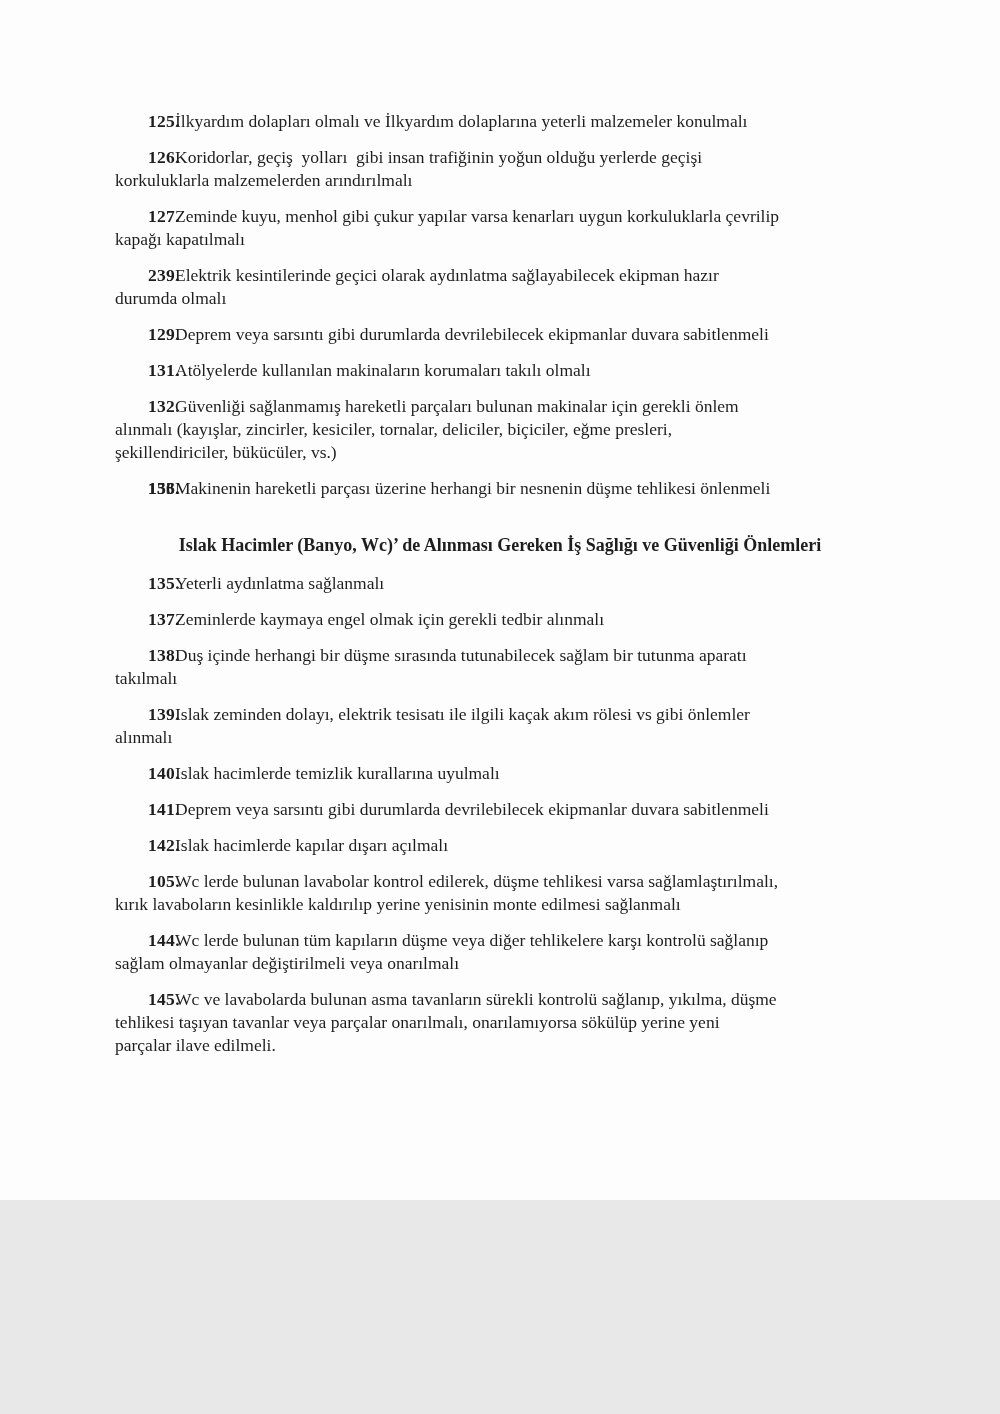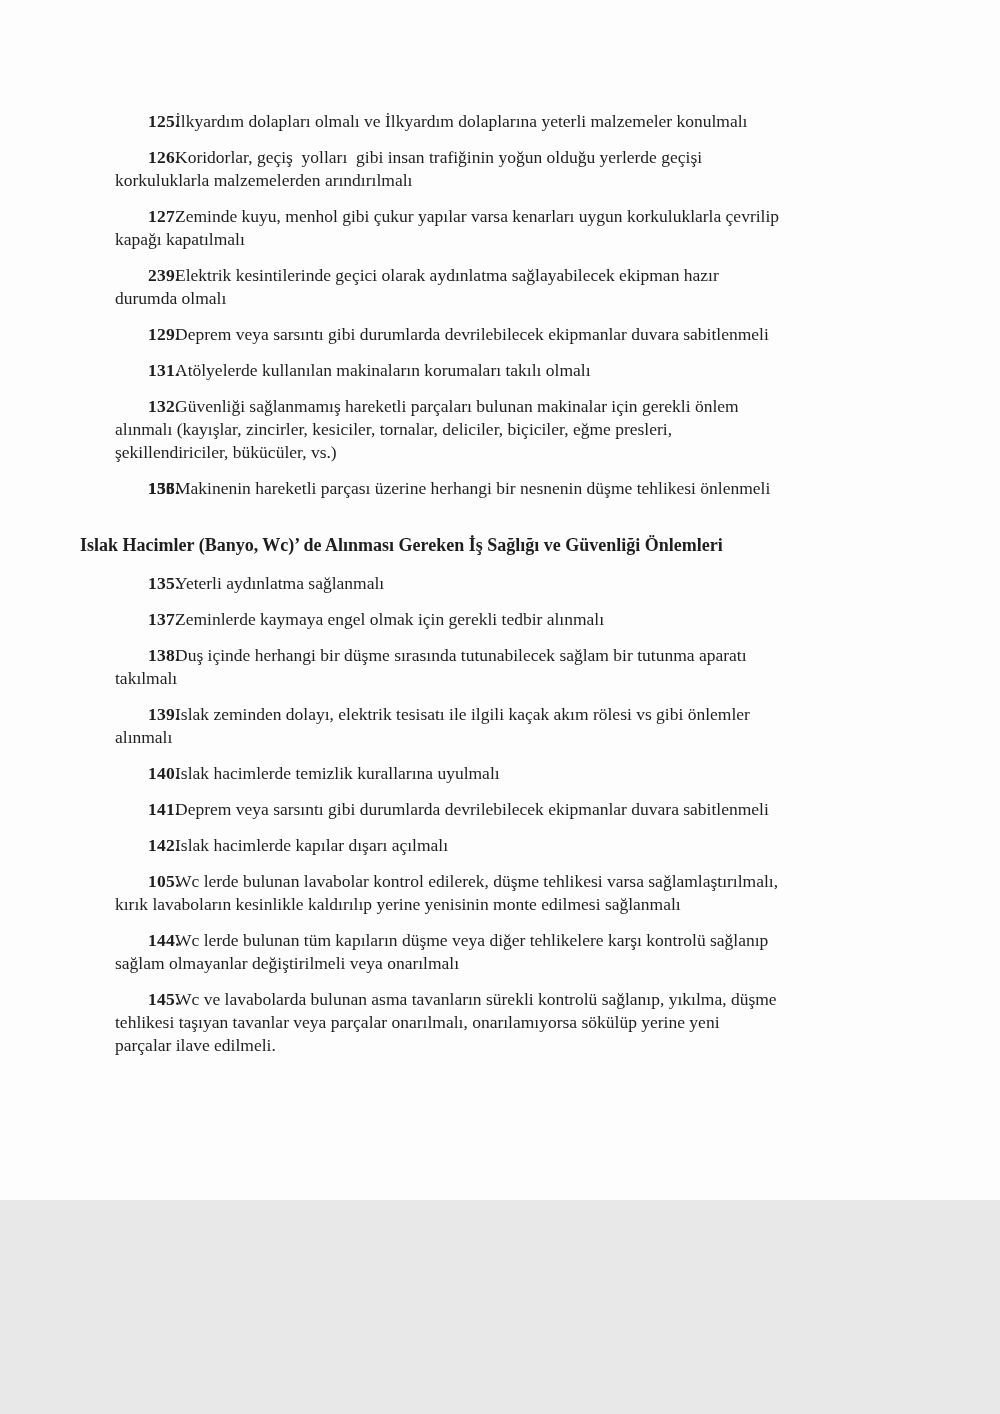--- a/index.html
+++ b/index.html
@@ -28,21 +28,21 @@
     font-weight:bold;
     letter-spacing:0.3px;
   }
   .item .text{
     white-space:pre-wrap;
     margin-top:14px;
   }
   .heading{
     font-size:18px;
     font-weight:bold;
-    text-align:left;
+    text-align:center;
     line-height:23px;
     margin:34px 80px 15px 80px;
   }
 </style>
 </head>
 <body>
 
 <div class="page">
   <div class="content">
 

